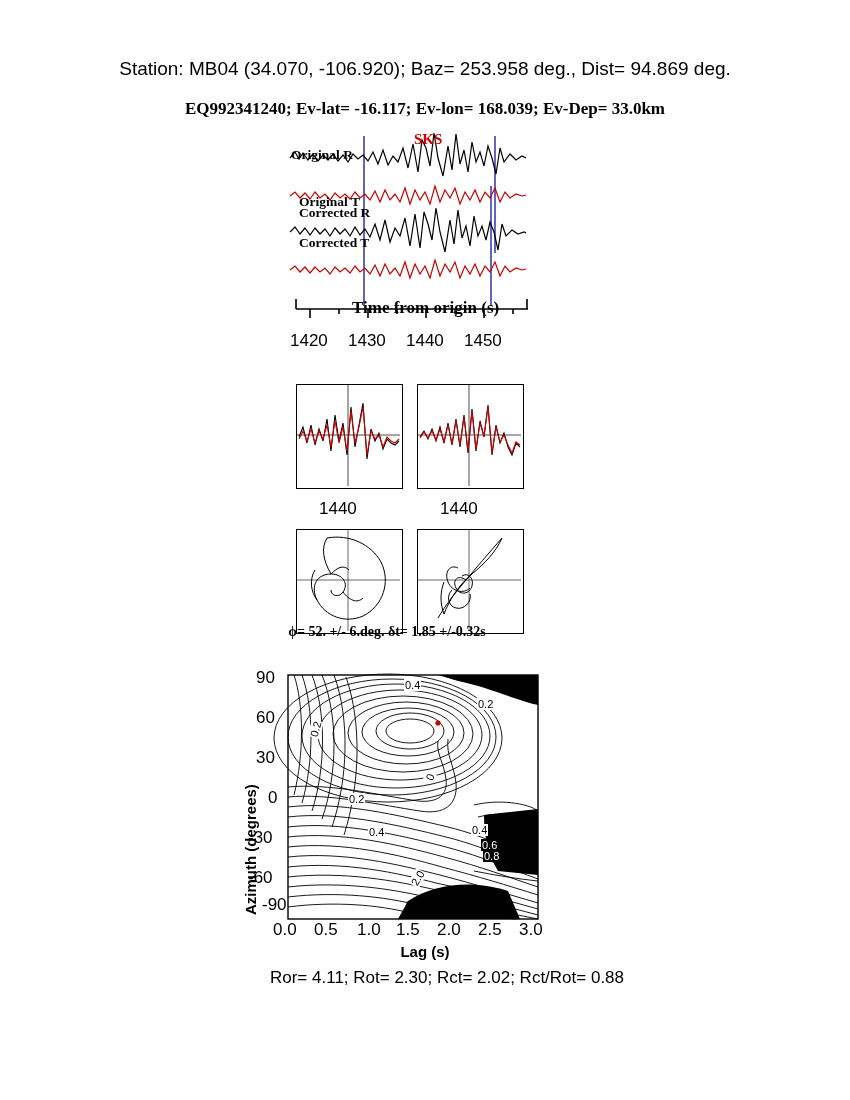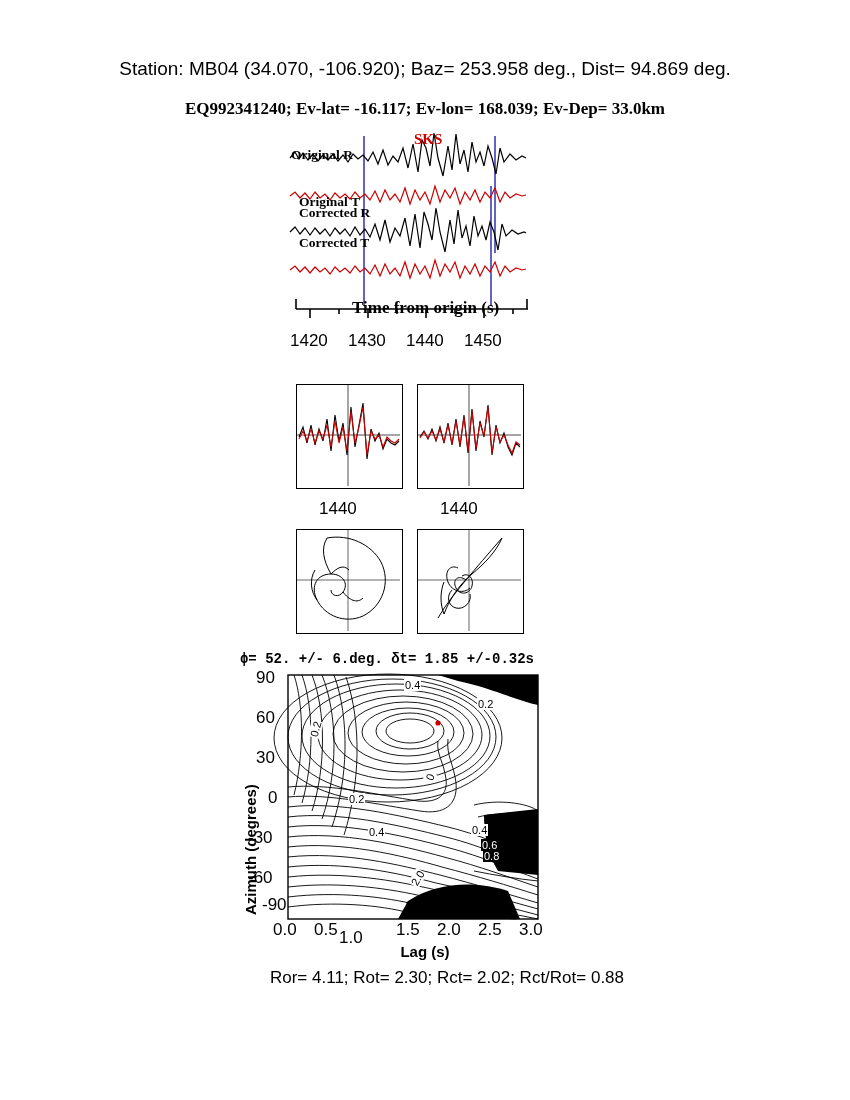--- a/index.html
+++ b/index.html
@@ -123,21 +123,21 @@
   </svg>
 </div>
 <div class="abs boxpanel" style="top:529px;left:417px;width:105px;height:103px;">
   <svg width="103" height="101" viewBox="0 0 103 101">
     <line x1="0" y1="50" x2="103" y2="50" stroke="#000" stroke-width="0.6"></line>
     <line x1="51" y1="0" x2="51" y2="101" stroke="#000" stroke-width="0.6"></line>
     <path fill="none" stroke="#000" stroke-width="1.0" d="M84,8 C70,24 58,38 48,50 C38,62 28,74 20,88 M84,8 C78,22 66,34 54,44 C42,54 32,68 26,84 M48,50 C40,44 34,50 38,58 C42,66 52,64 54,56 C56,48 50,42 44,46 M40,38 C32,34 26,42 30,52 C34,62 46,64 52,58 M34,60 C28,66 30,76 38,78 C46,80 54,72 52,64 M26,84 C22,74 22,62 26,52"></path>
   </svg>
 </div>
 
-<div class="abs phititle" style="top:651px;left:0;width:774px;font-family:Liberation Mono, monospace;">
+<div class="abs phititle" style="top:624px;left:0;width:774px;">
   <span>ϕ= 52. +/- 6.deg. δt= 1.85 +/-0.32s</span>
 </div>
 
 <div class="abs" style="top:675px;left:288px;width:250px;height:244px;">
   <svg width="250" height="244" viewBox="0 0 250 244">
     <rect x="0" y="0" width="250" height="244" fill="#ffffff" stroke="#000" stroke-width="1.4"></rect>
 
     <path d="M150,0 L250,0 L250,30 C230,26 200,12 170,6 Z" fill="#000"></path>
     <path d="M196,140 L250,134 L250,200 L210,196 C200,180 196,160 196,140 Z" fill="#000"></path>
     <path d="M120,226 C150,206 190,206 220,216 L232,244 L110,244 Z" fill="#000"></path>
@@ -210,21 +210,21 @@
 <div class="abs ticknum" style="top:895px;left:262px;"><span>-90</span></div>
 
 <div class="abs" style="top:675px;left:228px;height:244px;">
   <div class="ylabrot" style="position:absolute;left:14px;top:240px;">
     <span>Azimuth (degrees)</span>
   </div>
 </div>
 
 <div class="abs ticknum" style="top:920px;left:273px;"><span>0.0</span></div>
 <div class="abs ticknum" style="top:920px;left:314px;"><span>0.5</span></div>
-<div class="abs ticknum" style="top:920px;left:339px;margin-top:8px;"><span>1.0</span></div>
+<div class="abs ticknum" style="top:920px;left:357px;"><span>1.0</span></div>
 <div class="abs ticknum" style="top:920px;left:396px;"><span>1.5</span></div>
 <div class="abs ticknum" style="top:920px;left:437px;"><span>2.0</span></div>
 <div class="abs ticknum" style="top:920px;left:478px;"><span>2.5</span></div>
 <div class="abs ticknum" style="top:920px;left:519px;"><span>3.0</span></div>
 
 <div class="abs" style="top:943px;left:0;width:850px;text-align:center;font-size:15px;font-weight:bold;">
   <span>Lag (s)</span>
 </div>
 
 <div class="abs footer" style="top:968px;left:0;">

